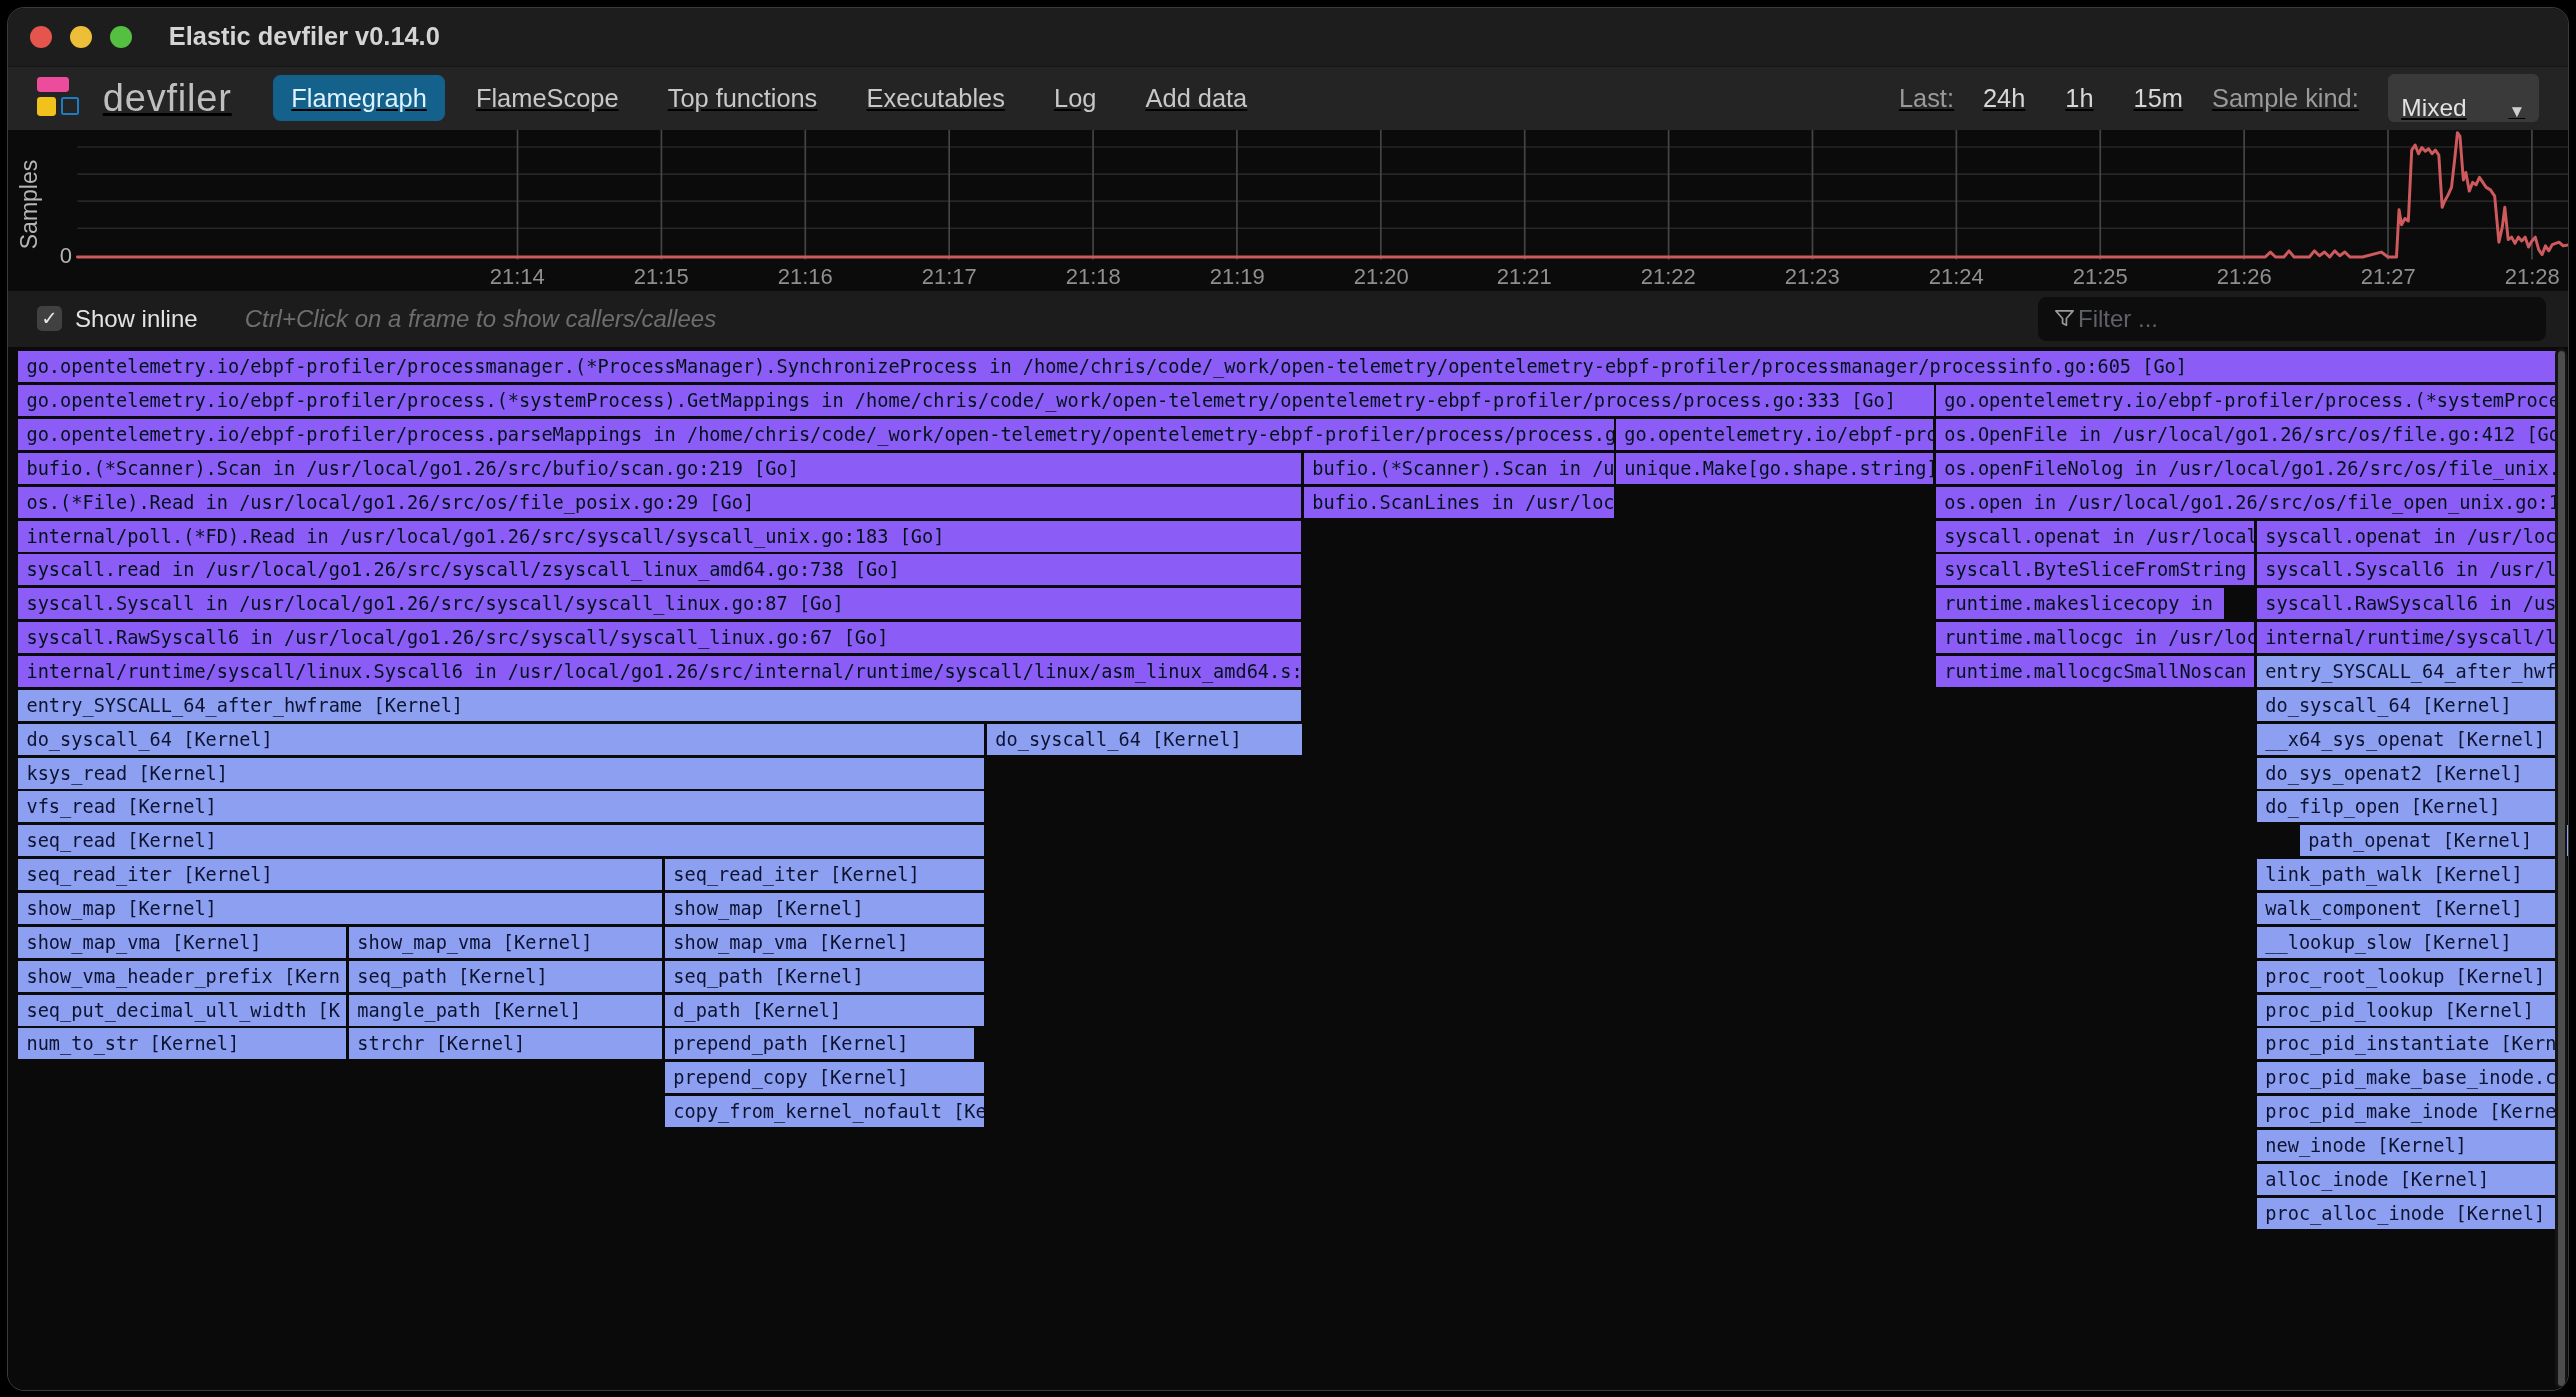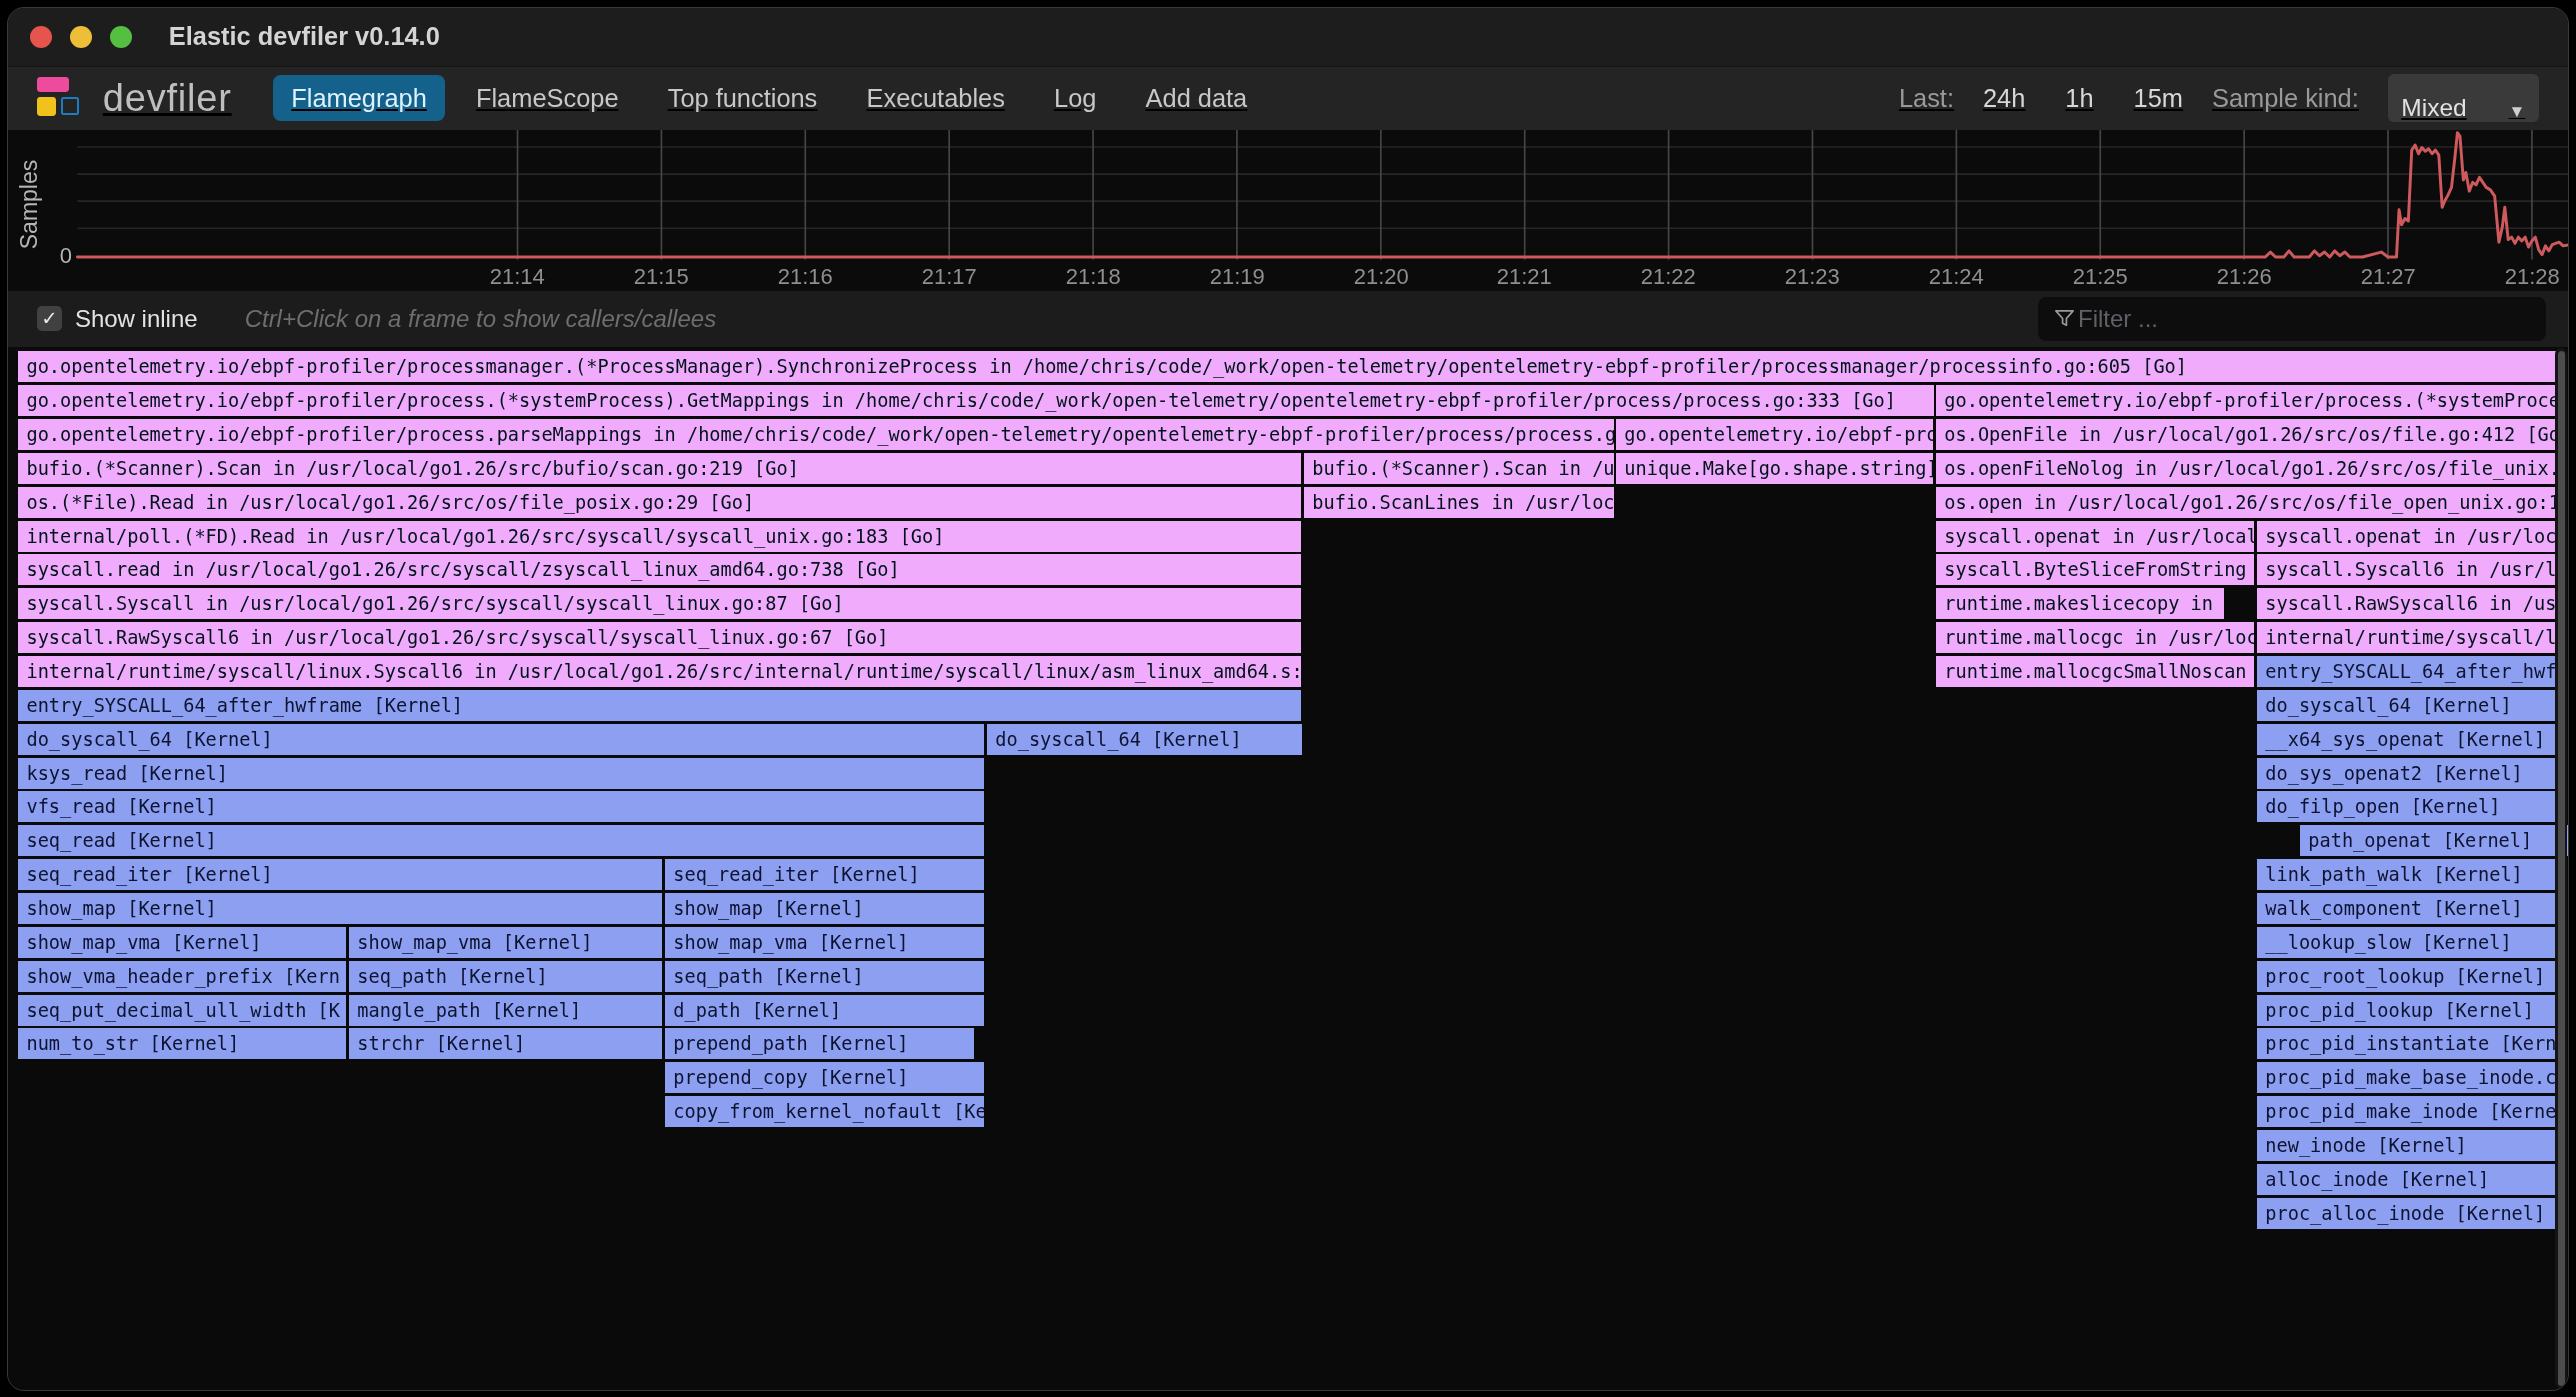--- a/index.html
+++ b/index.html
@@ -49,21 +49,21 @@
   #filterbox{position:absolute;right:22px;top:6px;width:508px;height:44px;background:#0d0d0d;border-radius:8.5px;
              display:flex;align-items:center;padding:0 15.2px;gap:0;}
   #filter-input{flex:1;background:transparent;border:none;outline:none;font-size:24px;color:#c8c8c8;
                 font-family:"Liberation Sans",sans-serif;}
   #filter-input::placeholder{color:#5e6166;}
 
   
   #flame{flex:1;background:#0a0a0a;position:relative;overflow:hidden;}
   .frame{position:absolute;height:31px;overflow:hidden;white-space:nowrap;
          font-family:"DejaVu Sans Mono", monospace;font-size:18.6px;line-height:31px;padding:0 8.5px;color:#02131b;}
-  .frame.g{background:#f0abfc;}
+  .frame.g{background:#8b5cf6;}
   .frame.k{background:#8c9ff0;color:#0d1330;}
   #scrollbar{position:absolute;right:0.8px;top:1.7px;bottom:1.7px;width:12px;background:#141414;border-radius:6px;}
   #scroll-thumb{position:absolute;left:2.5px;right:2.5px;top:2.5px;bottom:2.5px;background:#4d4d4d;border-radius:4.2px;}
 </style>
 </head>
 <body>
 
 <div id="window">
 
   <div id="titlebar">

